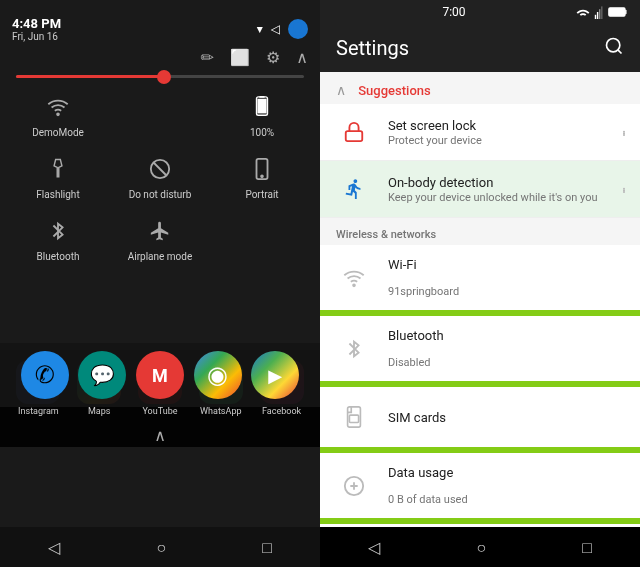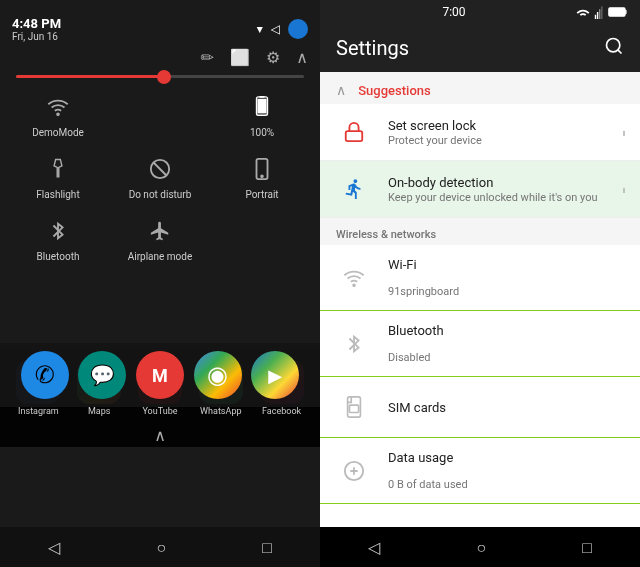--- a/index.html
+++ b/index.html
@@ -270,21 +270,21 @@
       background: #f5f5f5;
       text-transform: none;
     }
 
     
     .settings-row {
       display: flex;
       align-items: center;
       padding: 12px 16px;
       background: #fff;
-      border-bottom: 1px solid #84cc16;
+      border-bottom: 6px solid #84cc16;
       cursor: pointer;
     }
     .settings-row-icon {
       width: 36px;
       height: 36px;
       display: flex;
       align-items: center;
       justify-content: center;
       margin-right: 16px;
       font-size: 18px;

